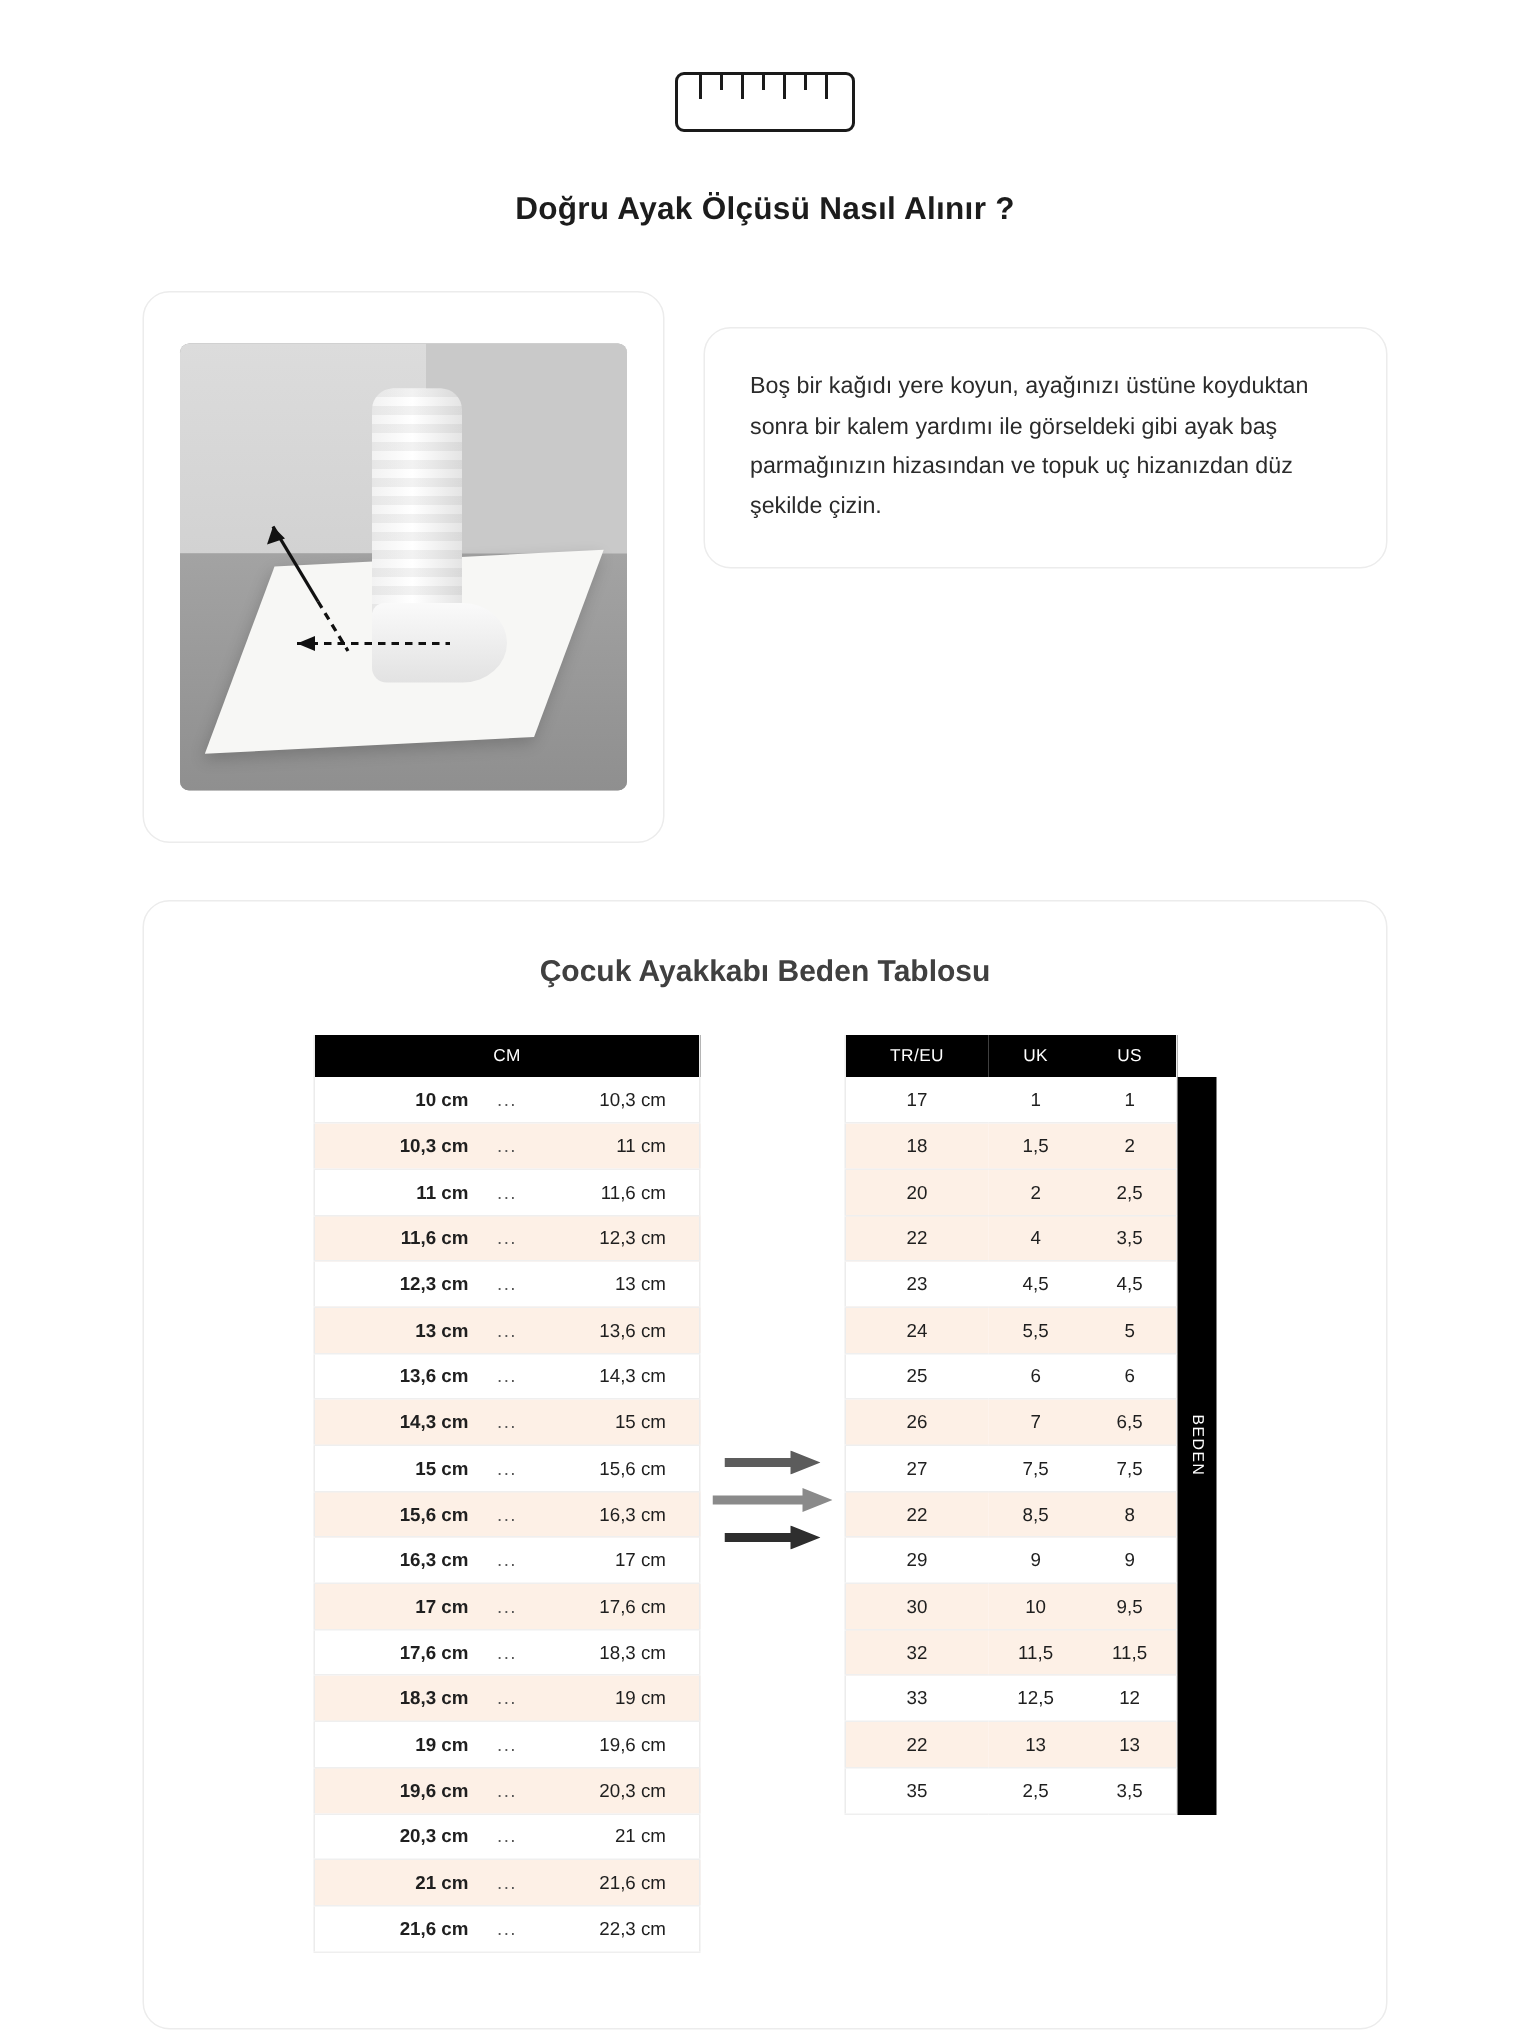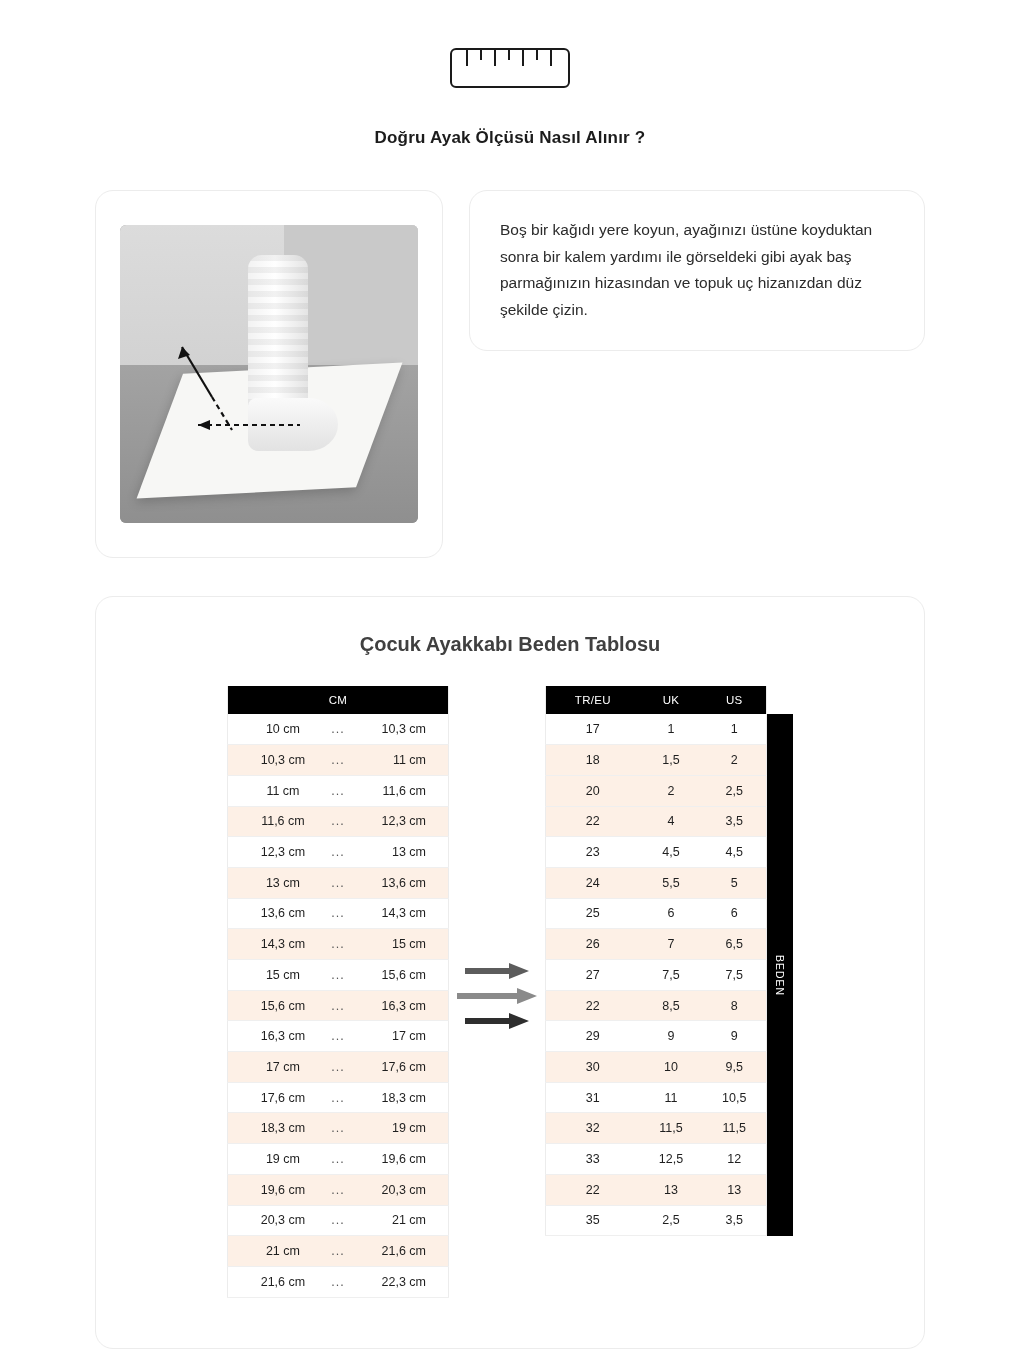--- a/index.html
+++ b/index.html
@@ -33,21 +33,21 @@
   }
   .ruler .tick {
     position: absolute;
     top: 0;
     width: 2px;
     background: #1a1a1a;
   }
 
   .title {
     text-align: center;
-    font-size: 17px;
+    font-size: 21px;
     font-weight: bold;
     color: #1c1c1c;
     margin-top: 40px;
     letter-spacing: .2px;
   }
 
   
   .top-section {
     display: flex;
     gap: 26px;
@@ -120,21 +120,21 @@
   .text-col { display: flex; flex-direction: column; gap: 20px; flex: 1; }
   .text-card {
     border: 1px solid #ececec;
     border-radius: 18px;
     background: #fff;
     padding: 26px 30px;
     font-size: 15.5px;
     line-height: 1.72;
     color: #2b2b2b;
   }
-  .text-card.first { min-height: 152px; }
+  .text-card.first { min-height: 152px; margin-top: 24px; }
   .text-card.second { min-height: 176px; display: flex; align-items: center; }
 
   
   .table-card {
     margin: 38px 95px 0 95px;
     border: 1px solid #ececec;
     border-radius: 18px;
     background: #fff;
     padding: 36px 0 50px 0;
   }
@@ -145,39 +145,39 @@
     color: #404040;
     margin-bottom: 30px;
   }
   .tables-row {
     display: flex;
     justify-content: center;
     align-items: flex-start;
     gap: 0;
   }
   table { border-collapse: collapse; }
-  .cm-table { width: 222px; }
+  .cm-table { width: 258px; }
   .size-table { width: 222px; }
   th {
     background: #000;
     color: #fff;
     font-size: 11.5px;
     font-weight: normal;
     height: 28px;
     letter-spacing: .3px;
   }
   td {
     font-size: 12.5px;
     height: 30.7px;
     text-align: center;
     color: #1f1f1f;
     border-bottom: 1px solid #efefef;
   }
   tr.alt td { background: #fdf0e6; }
-  .cm-table td.l { text-align: center; padding-left: 22px; width: 40%; }
+  .cm-table td.l { text-align: right; padding-left: 22px; width: 40%; font-weight: bold; }
   .cm-table td.d { text-align: center; width: 20%; color: #555; letter-spacing:1px;}
   .cm-table td.r { text-align: right; padding-right: 22px; width: 40%; }
   .cm-table, .size-table { border: 1px solid #ececec; border-top: none; }
 
   .arrows {
     width: 96px;
     display: flex;
     flex-direction: column;
     gap: 9px;
     align-items: center;
@@ -433,25 +433,20 @@
               <tr>
                 <td>29</td>
                 <td>9</td>
                 <td>9</td>
               </tr>
               <tr class="alt">
                 <td>30</td>
                 <td>10</td>
                 <td>9,5</td>
               </tr>
-              <tr>
-                <td>31</td>
-                <td>11</td>
-                <td>10,5</td>
-              </tr>
               <tr class="alt">
                 <td>32</td>
                 <td>11,5</td>
                 <td>11,5</td>
               </tr>
               <tr>
                 <td>33</td>
                 <td>12,5</td>
                 <td>12</td>
               </tr>

